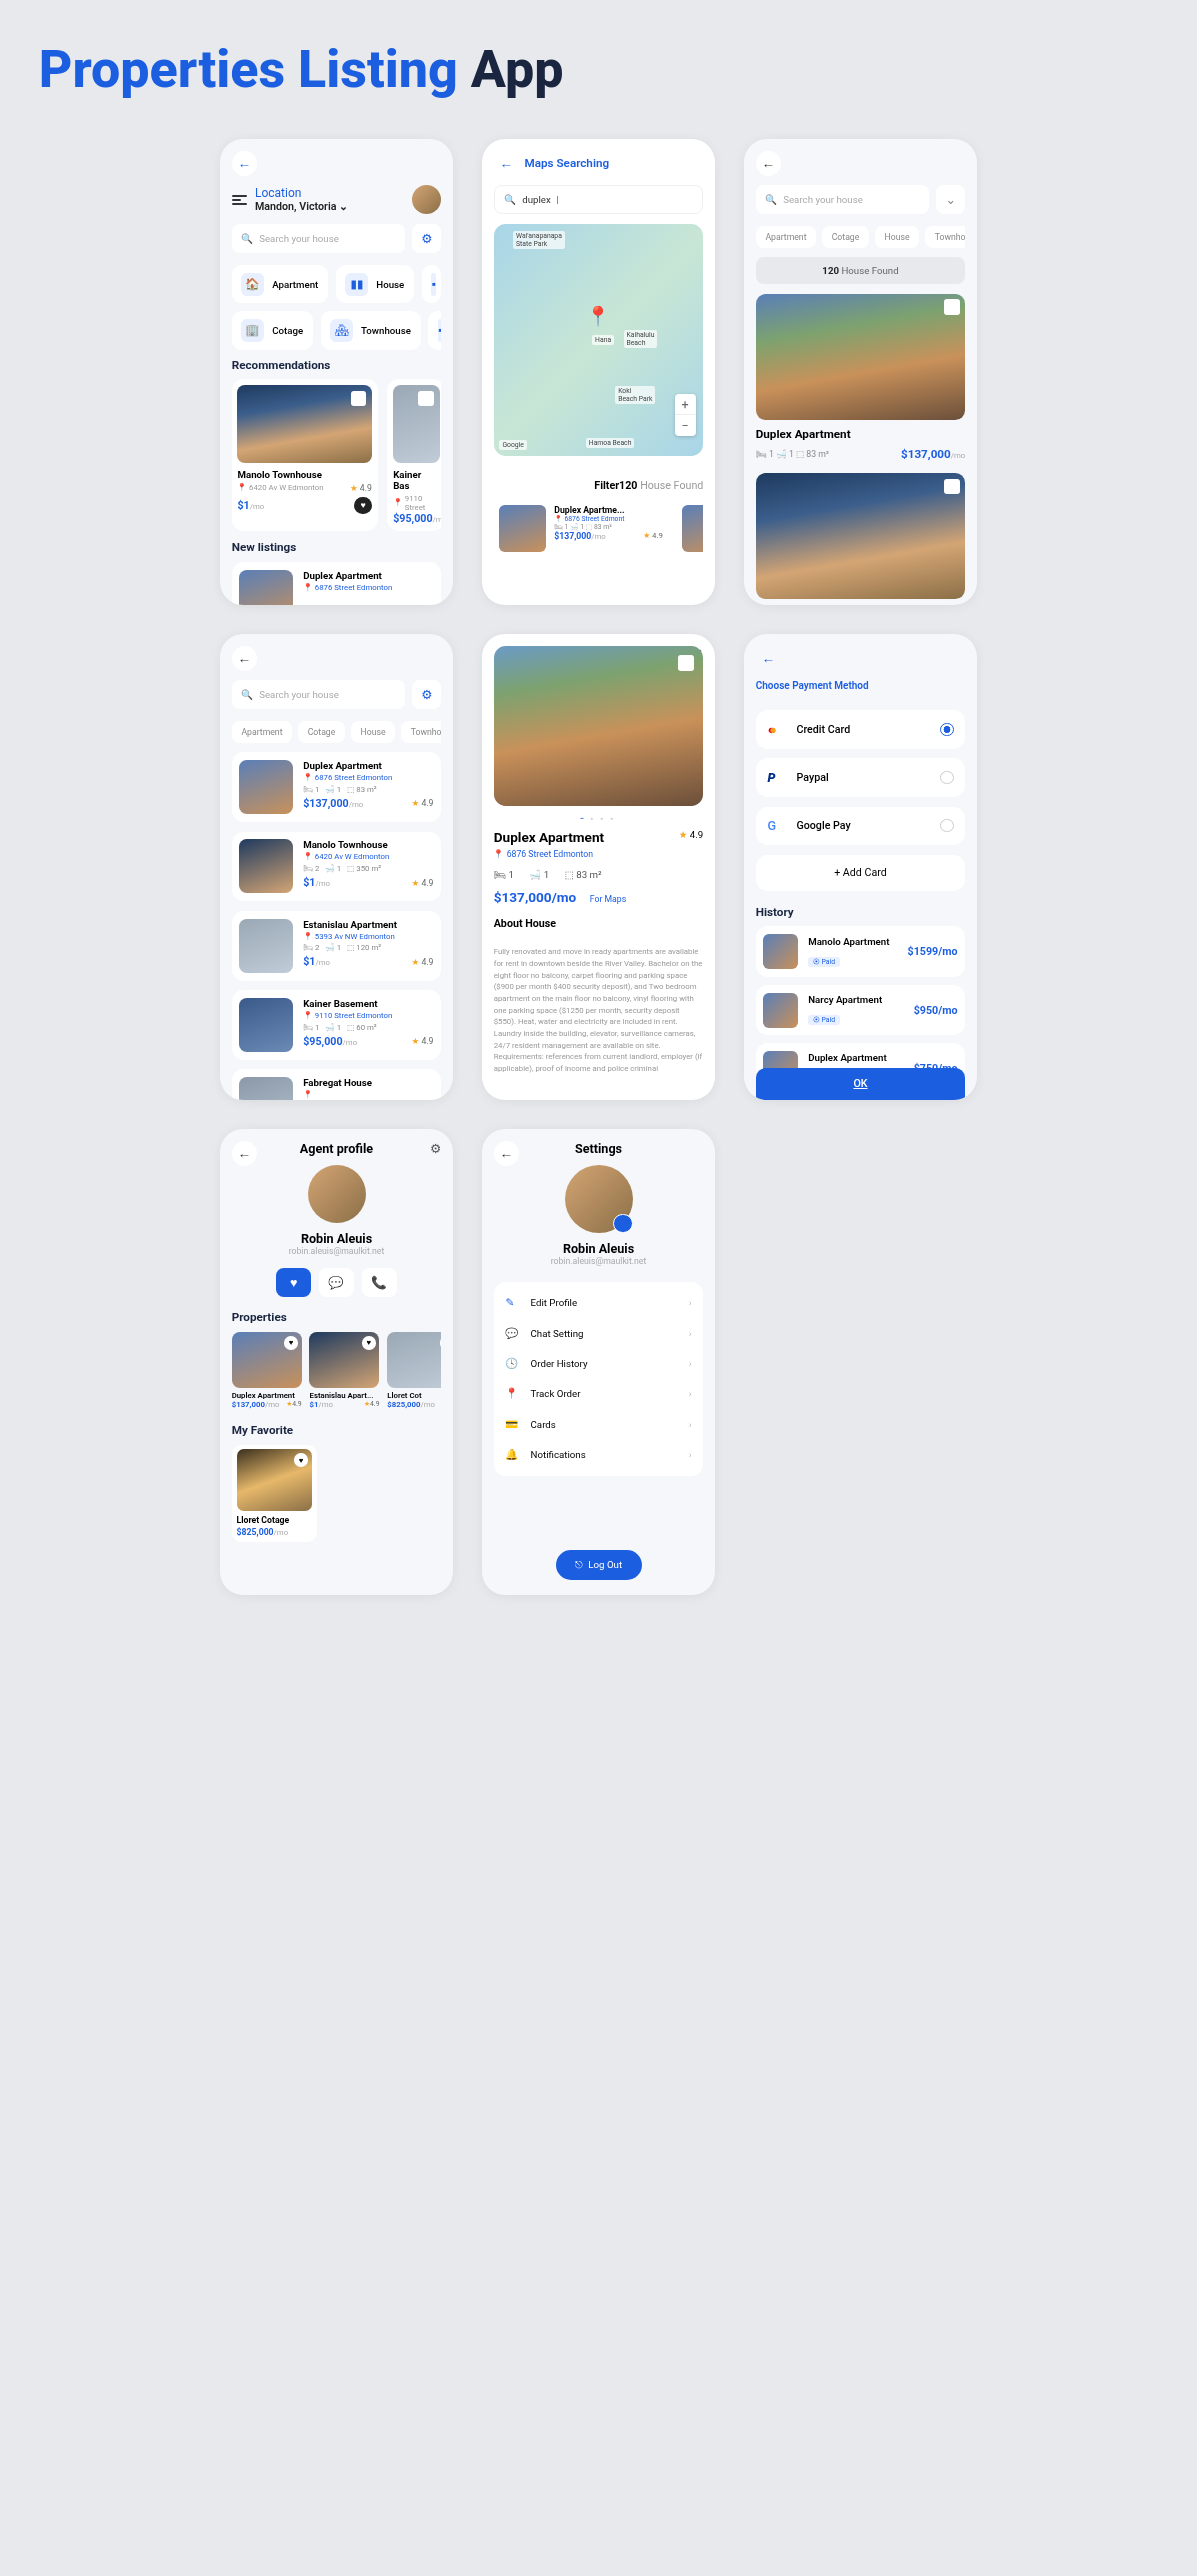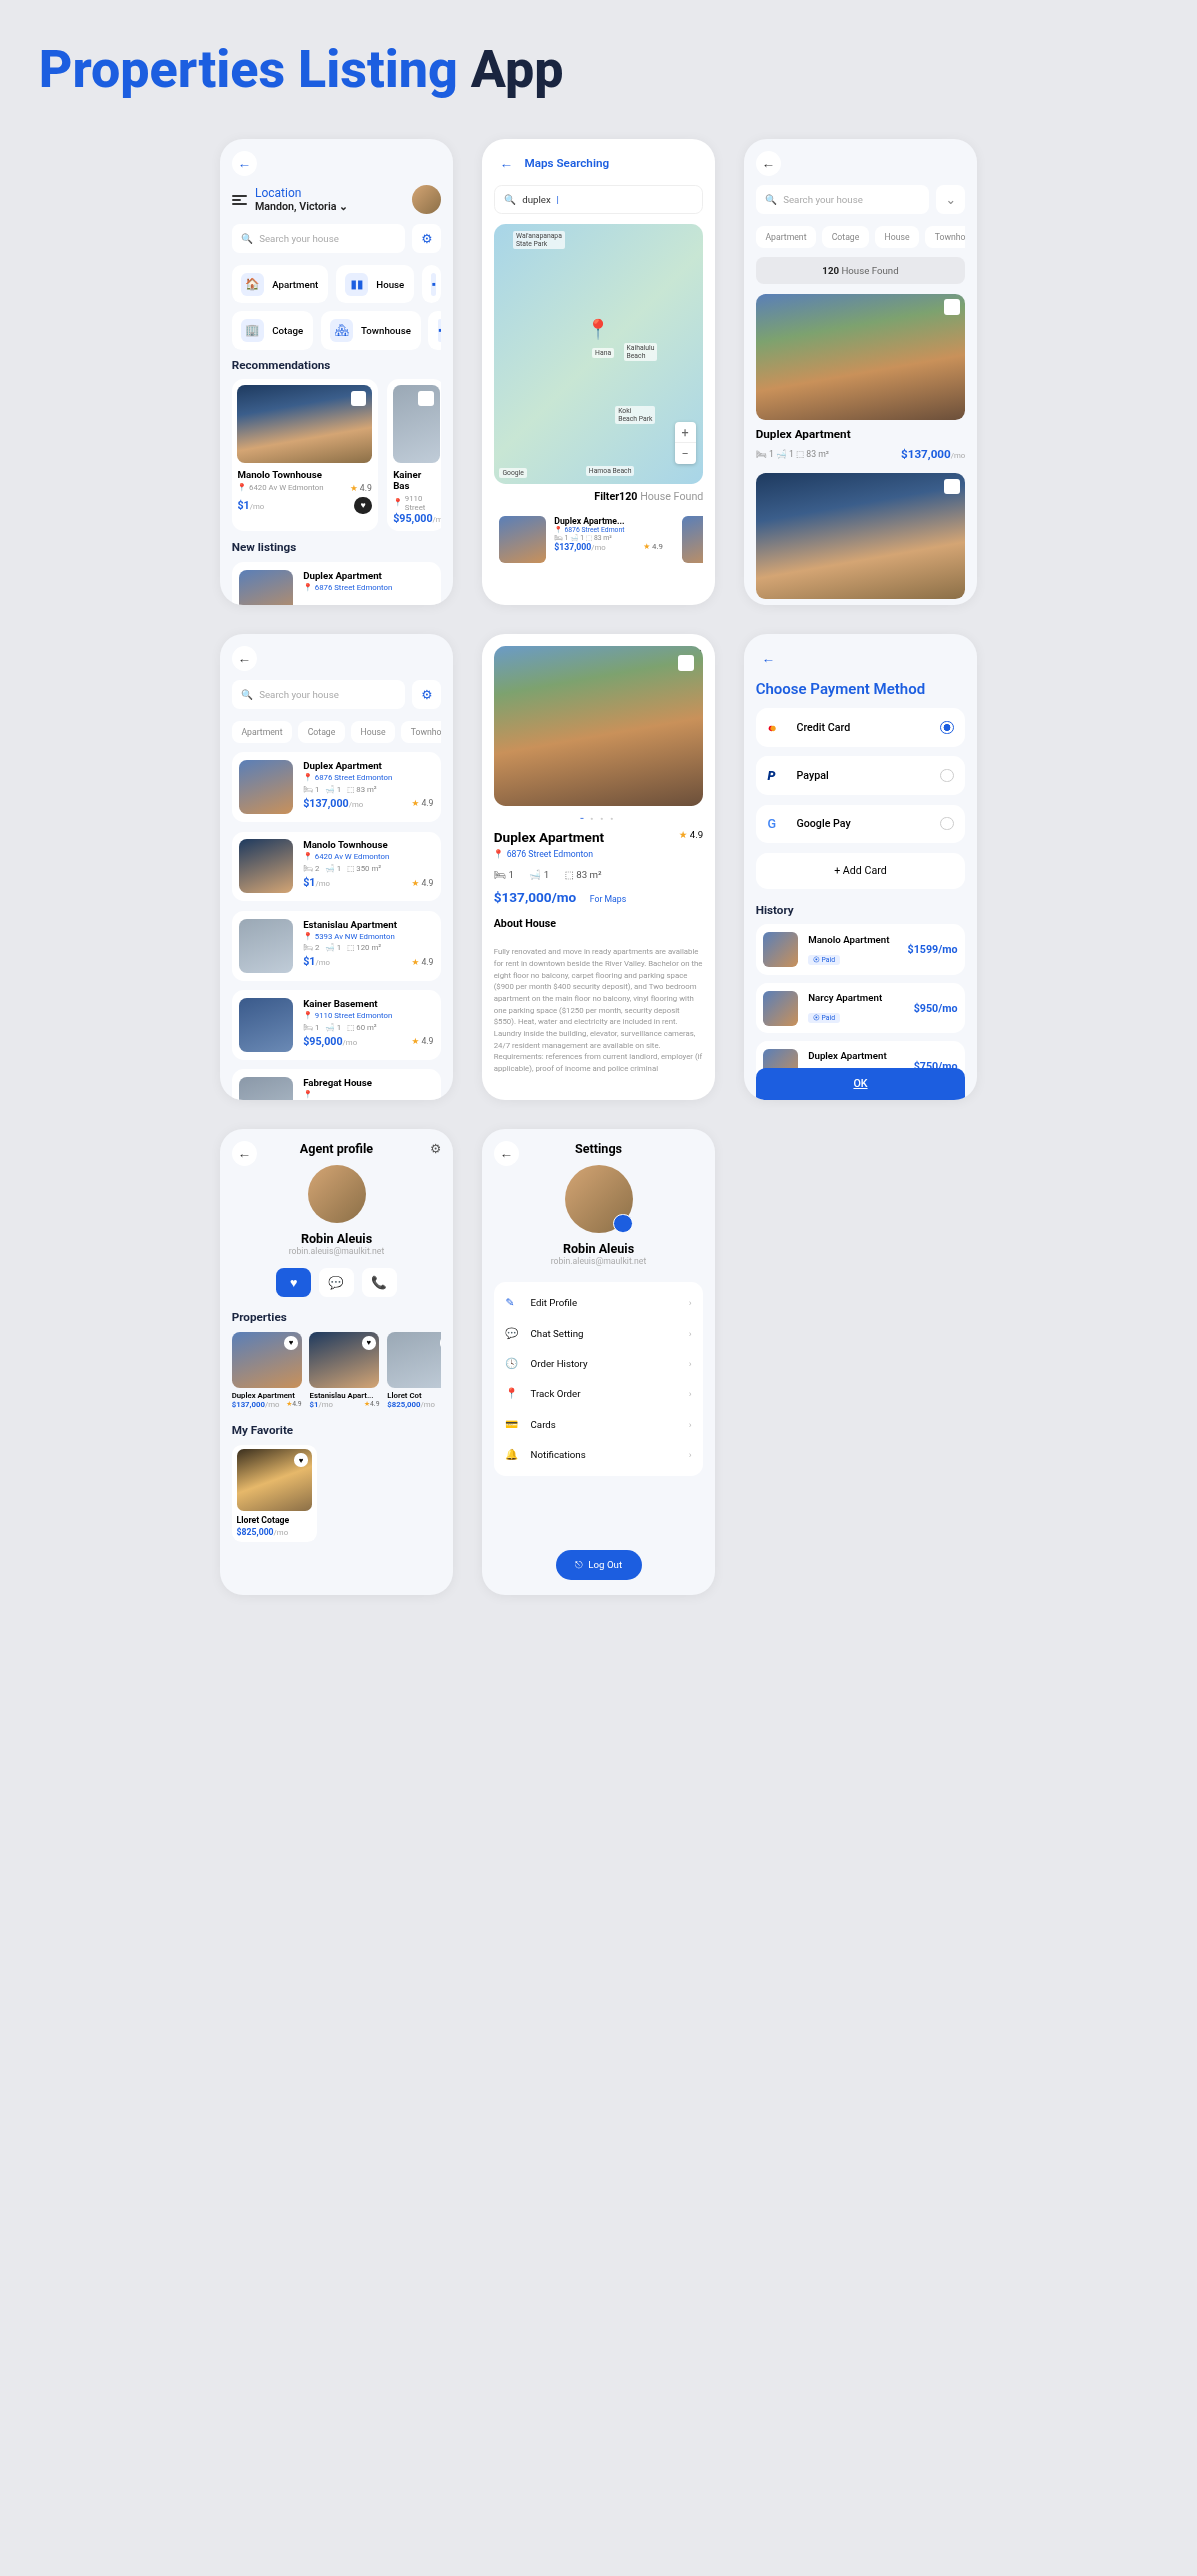--- a/index.html
+++ b/index.html
@@ -44,41 +44,41 @@
 .list-bot{display:flex;justify-content:space-between;align-items:center}
 .chips{display:flex;gap:5.8px;margin-bottom:9.7px;overflow:hidden}
 .chip{background:#fff;border-radius:7.8px;padding:5.8px 9.7px;font-size:8.7px;color:#888;white-space:nowrap}
 .found-bar{background:#e8e9ed;border-radius:7.8px;padding:7.8px;text-align:center;font-size:9.7px;color:#666;margin-bottom:9.7px}
 .found-bar b{color:#222;font-weight:700}
 .big-img{width:100%;height:126px;border-radius:9.7px;margin-bottom:7.8px;position:relative}
 .house1{background:linear-gradient(170deg,#5a7fb8 0%,#7da26f 30%,#c9915a 60%,#6b4f3a 100%)}
 .house2{background:linear-gradient(170deg,#1e3a5f 0%,#3b5e8b 30%,#d4a574 65%,#8b6f47 100%)}
 .result-name{font-size:11.7px;font-weight:700;margin-bottom:5.8px}
 .result-specs{display:flex;justify-content:space-between;align-items:center;font-size:8.7px;color:#888}
-.map-area{width:100%;height:260px;border-radius:11.7px;background:linear-gradient(135deg,#a8d5e8 0%,#c8e6d4 50%,#a8d5e8 100%);position:relative;margin-bottom:6px}
+.map-area{width:100%;height:232px;border-radius:11.7px;background:linear-gradient(135deg,#a8d5e8 0%,#c8e6d4 50%,#a8d5e8 100%);position:relative;margin-bottom:23px}
 .map-pin{position:absolute;top:45%;left:50%;font-size:19.4px;color:#e53935;transform:translate(-50%,-100%)}
 .map-label{position:absolute;font-size:6.8px;color:#444;background:rgba(255,255,255,0.7);padding:1px 2.9px;border-radius:1.9px}
 .zoom-ctrl{position:absolute;right:7.8px;bottom:19.4px;background:#fff;border-radius:3.9px;display:flex;flex-direction:column;box-shadow:0 1px 3.9px rgba(0,0,0,0.2)}
 .zoom-ctrl span{padding:2.9px 6.8px;font-size:12.6px;color:#666;border-bottom:1px solid #eee}
 .filter-row{display:flex;justify-content:flex-end;font-size:10.7px;margin-bottom:7.8px}
 .ml-card{background:#fff;border-radius:9.7px;padding:5.8px;display:flex;gap:7.8px;min-width:175px}
 .ml-img{width:47px;height:47px;border-radius:5.8px;background:linear-gradient(160deg,#5a7fb8,#c9915a);flex-shrink:0}
 .hero-img{width:100%;height:160px;border-radius:11.7px;background:linear-gradient(170deg,#6b9bc7 0%,#7da26f 25%,#c9915a 55%,#6b4f3a 100%);margin-bottom:9.7px;position:relative}
 .close-x{position:absolute;top:11.7px;right:11.7px;font-size:15.5px;color:#333;cursor:pointer}
 .dots{text-align:center;margin-bottom:7.8px;font-size:4.9px;letter-spacing:2.9px;color:#ccc}
 .dots .on{color:#1c5ee0}
 .det-title{font-size:13.6px;font-weight:700;margin-bottom:3.9px}
 .det-addr{font-size:8.7px;color:#1c5ee0;margin-bottom:9.7px}
 .det-rating{float:right;font-size:9.7px}
 .det-specs{display:flex;gap:15.5px;font-size:9.7px;color:#555;margin-bottom:9.7px}
 .det-price{font-size:13.6px;font-weight:700;color:#1c5ee0;margin-bottom:11.7px}
 .sale-tag{font-size:8.7px;color:#1c5ee0;margin-left:13.6px;font-weight:400}
 .about-title{font-size:10.7px;font-weight:700;margin-bottom:16px}
 .about-text{font-size:7.8px;color:#999;line-height:1.5}
-.pay-title{font-size:15px;font-weight:600;color:#1c5ee0;margin-bottom:10px}
+.pay-title{font-size:10px;font-weight:600;color:#1c5ee0;margin-bottom:19px}
 .pay-opt{background:#fff;border-radius:11.7px;padding:11.7px;display:flex;align-items:center;gap:9.7px;margin-bottom:9.7px;font-size:10.7px;font-weight:500}
 .pay-icon{width:19.4px;font-size:12.6px}
 .radio{width:13.6px;height:13.6px;border:1.9px solid #ccc;border-radius:50%;margin-left:auto}
 .radio.on{border-color:#1c5ee0;background:radial-gradient(circle,#1c5ee0 40%,#fff 45%)}
 .add-card{background:#fff;border-radius:11.7px;padding:11.7px;text-align:center;font-size:10.7px;margin-bottom:13.6px}
 .hist-item{background:#fff;border-radius:11.7px;padding:7.8px;display:flex;align-items:center;gap:9.7px;margin-bottom:7.8px}
 .hist-img{width:35px;height:35px;border-radius:5.8px;background:linear-gradient(135deg,#5a7fb8,#c9915a);flex-shrink:0}
 .hist-name{font-size:9.7px;font-weight:600;margin-bottom:1.9px}
 .paid-tag{font-size:6.8px;color:#1c5ee0;background:#e8efff;padding:1px 4.9px;border-radius:2.9px;display:inline-block}
 .hist-price{margin-left:auto;font-size:10.7px;font-weight:700;color:#1c5ee0}

